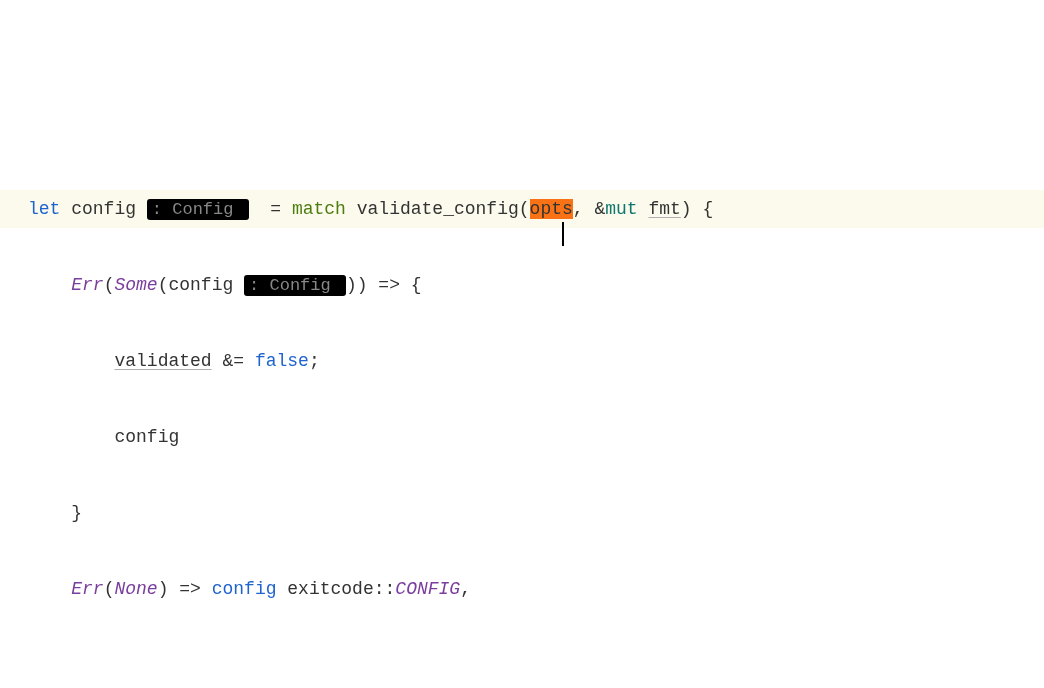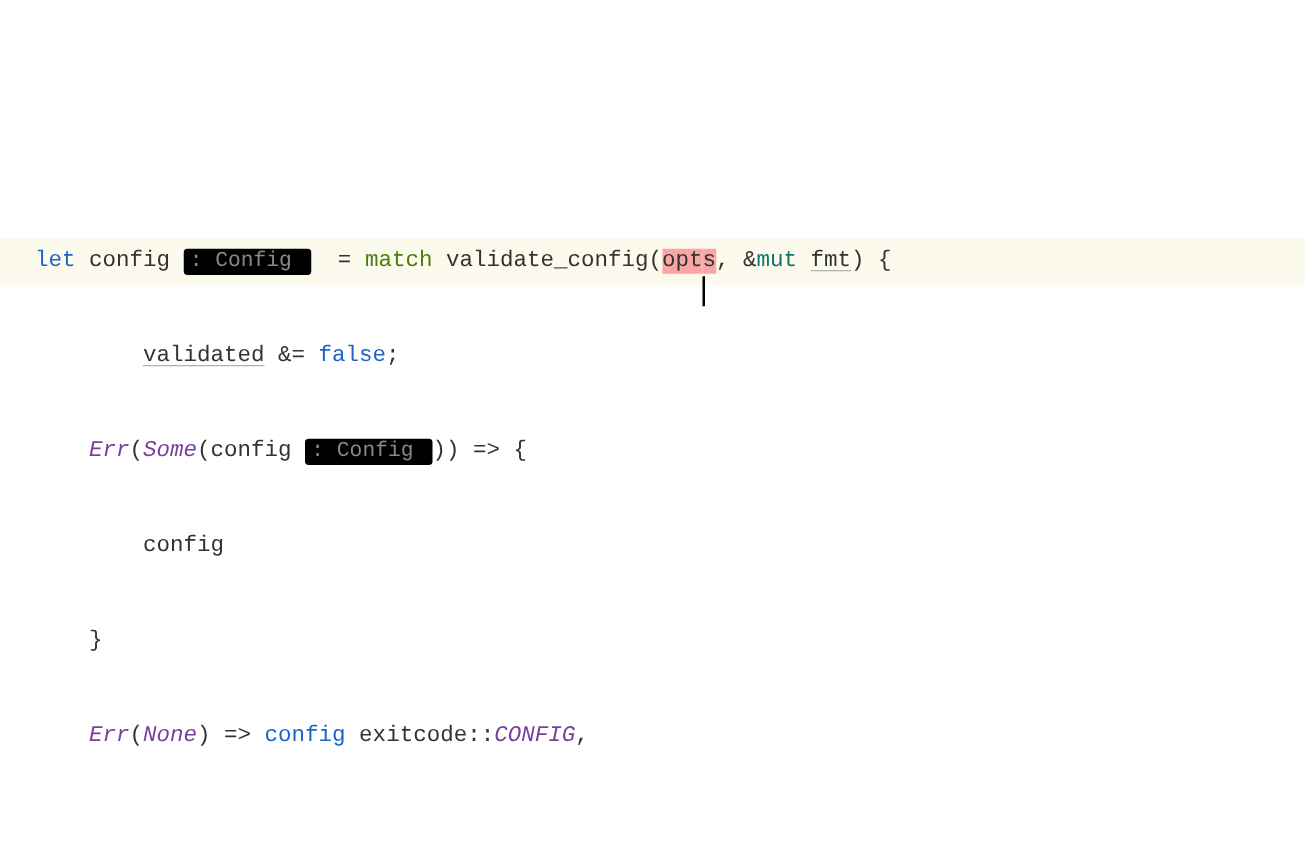--- a/index.html
+++ b/index.html
@@ -28,33 +28,33 @@
   .kw-let { color: #1e63ce; text-align: right; }
   .kw-match { color: #4d7c0f; }
   .kw-return { color: #1e63ce; }
   .kw-mut { color: #0f766e; }
   .kw-false { color: #1e63ce; }
   .variant { color: #7a3e9d; font-style: italic; }
   .const-ital { color: #7a3e9d; font-style: italic; }
   .type-hint { color: #888; background: #000000; padding: 1px 5px; border-radius: 3px; font-size: 17px; }
   .text { color: #333; }
   .underline { text-decoration: underline; text-decoration-color: #b0b0b0; text-underline-offset: 3px; }
-  .hl-opts { background: #fca5a5; }
+  .hl-opts { background: #f97316; }
   .cursor-caret { position: relative; display: inline-block; }
   .cursor-caret::after { content: ''; position: absolute; width: 1.6px; height: 24px; top: 8px; left: 0; background: #000; }
 </style>
 </head>
 <body>
 
 
 
 <div>
 <div class="code-line line-highlight"><span class="kw-let">let</span> <span class="text">config</span> <span class="type-hint">: Config </span>  <span class="text">=</span> <span class="kw-match">match</span> <span class="text">validate_config</span><span class="text">(</span><span class="hl-opts">opt</span><span class="cursor-caret"></span><span class="hl-opts">s</span><span class="text">, </span><span class="text">&amp;</span><span class="kw-mut">mut</span> <span class="text underline">fmt</span><span class="text">) {</span></div>
+<div class="code-line">    <span class="variant">Err</span><span class="text">(</span><span class="variant">Some</span><span class="text">(</span><span class="text">config</span> <span class="type-hint">: Config </span><span class="text">)) =&gt; {</span></div>
 <div class="code-line">        <span class="text underline">validated</span> <span class="text">&amp;=</span> <span class="kw-false">false</span><span class="text">;</span></div>
-<div class="code-line">    <span class="variant">Err</span><span class="text">(</span><span class="variant">Some</span><span class="text">(</span><span class="text">config</span> <span class="type-hint">: Config </span><span class="text">)) =&gt; {</span></div>
 <div class="code-line">        <span class="text">config</span></div>
 <div class="code-line">    <span class="text">}</span></div>
 <div class="code-line">    <span class="variant">Err</span><span class="text">(</span><span class="variant">None</span><span class="text">) =&gt; </span><span class="kw-return">config</span> <span class="text">exitcode::</span><span class="const-ital">CONFIG</span><span class="text">,</span></div>
 
 
 
 
 
 
 

